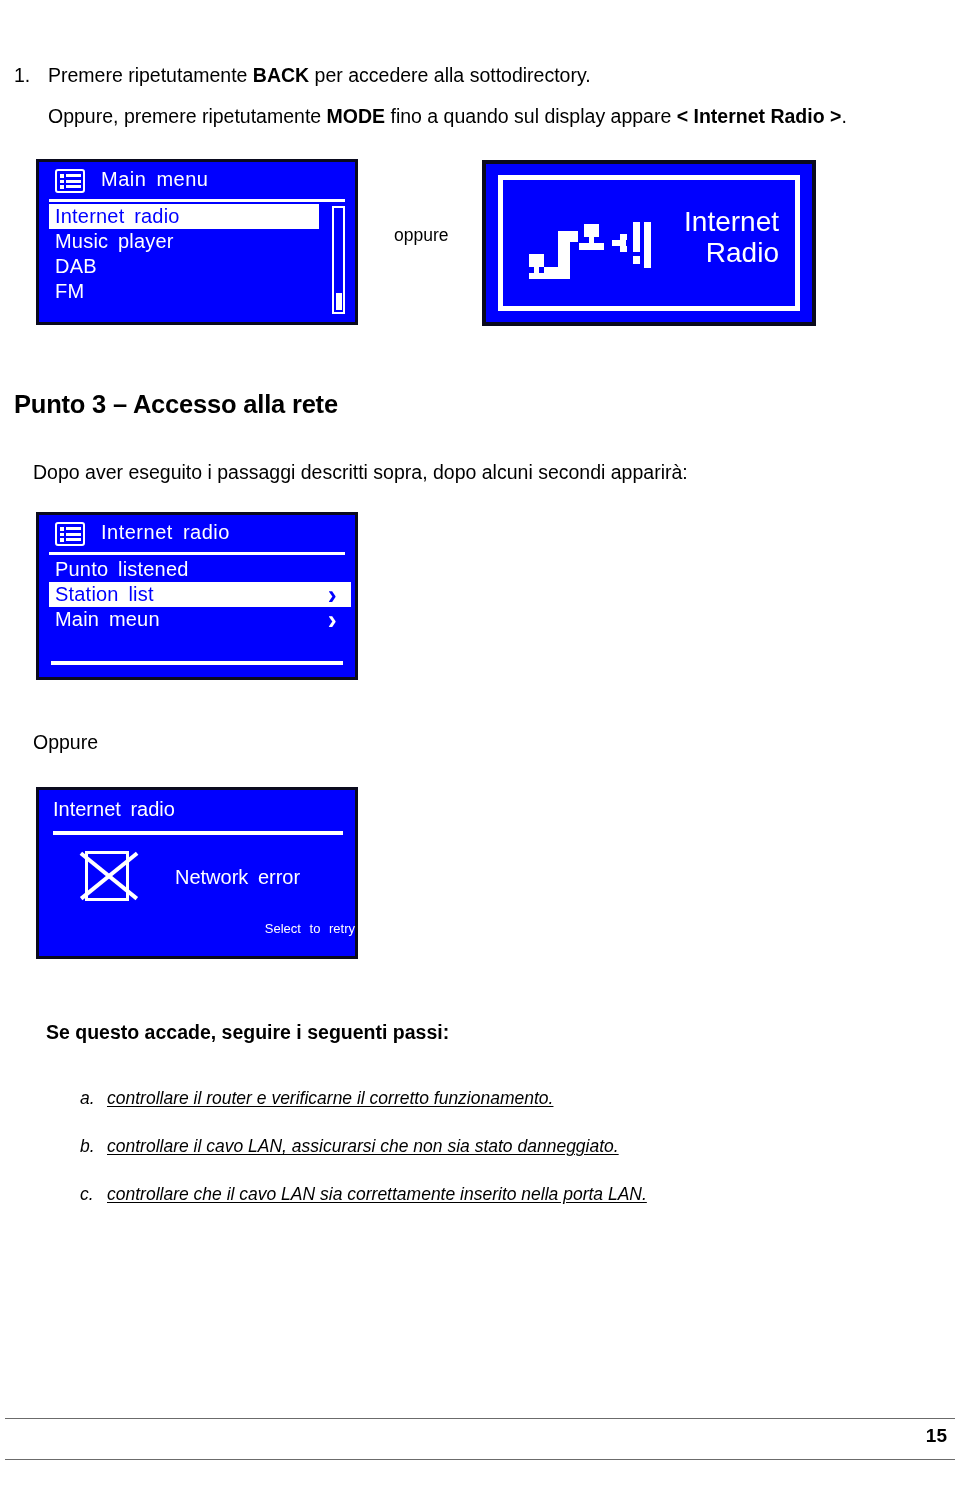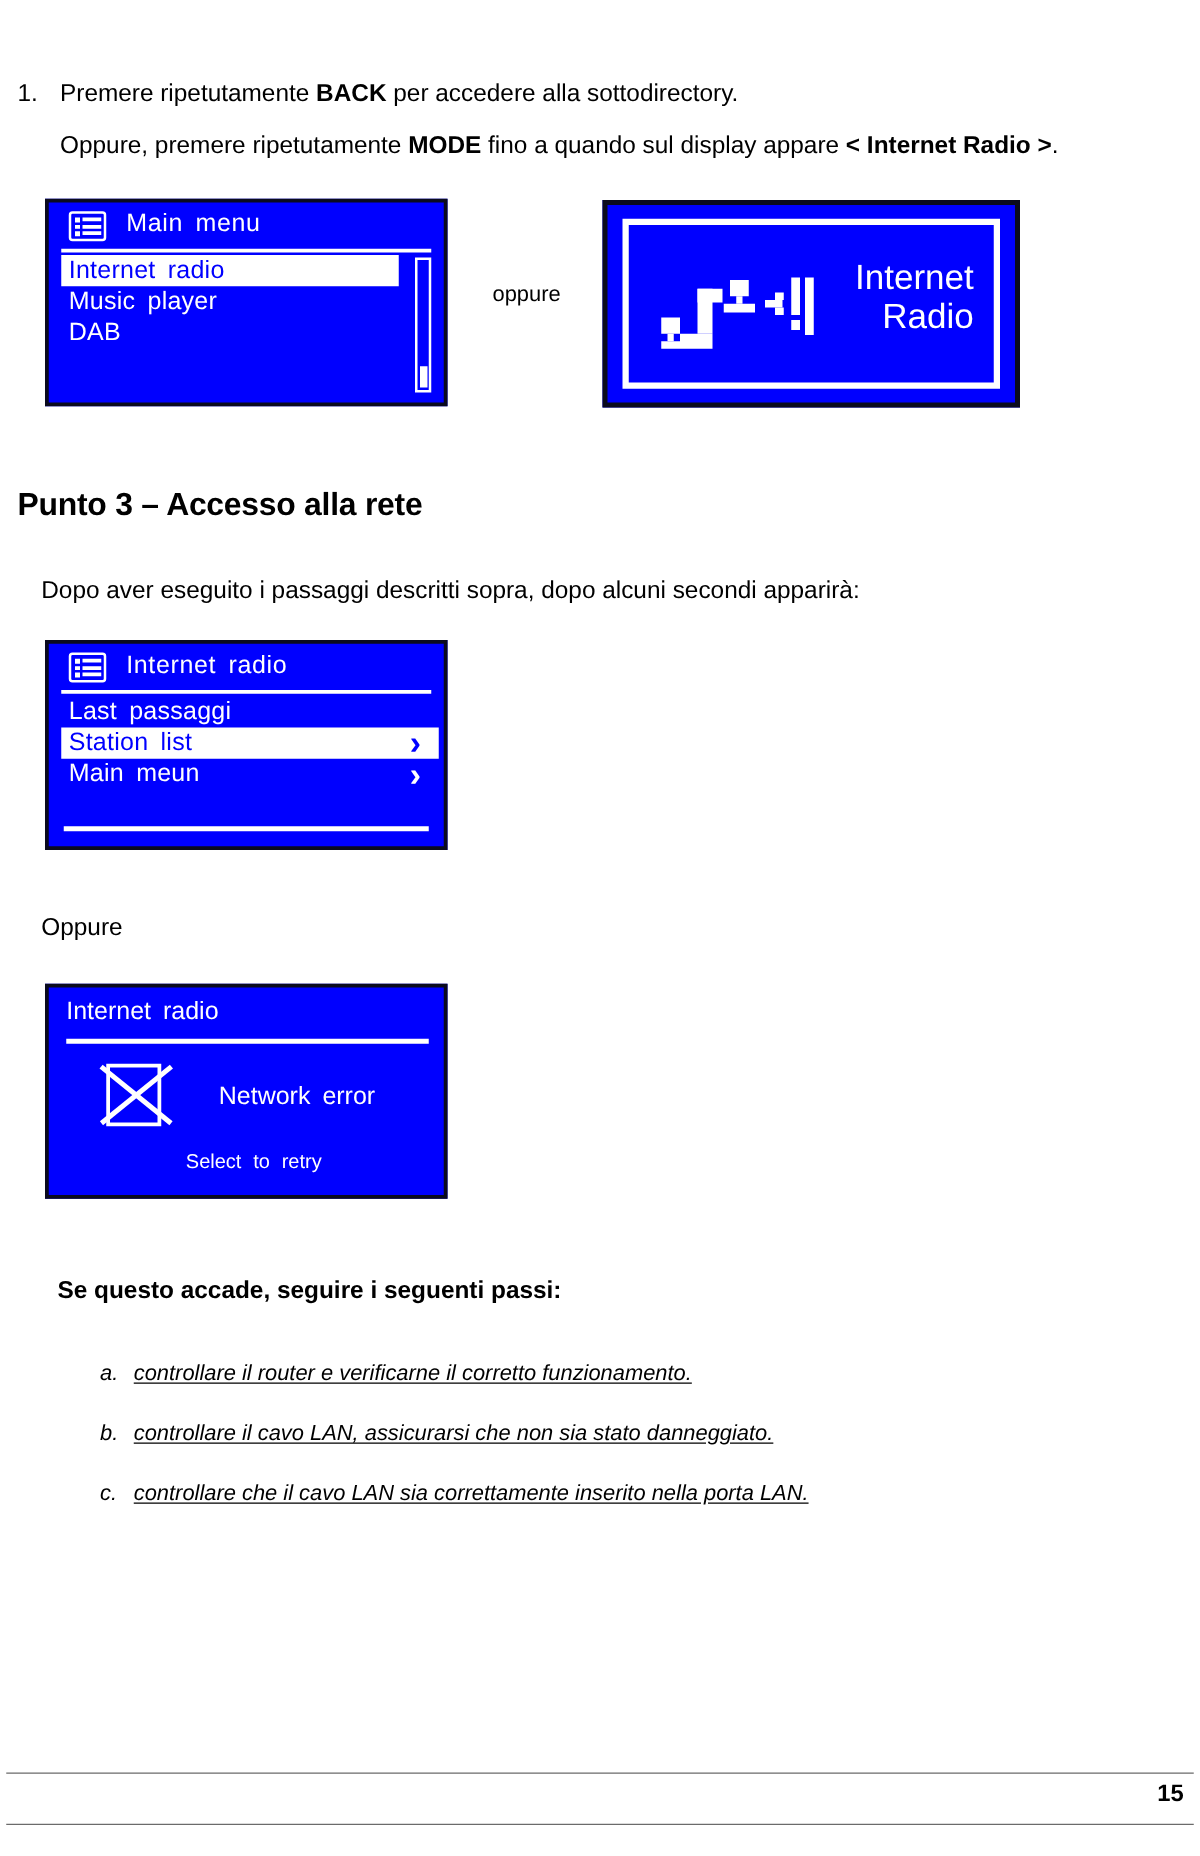--- a/index.html
+++ b/index.html
@@ -356,22 +356,22 @@
     top: 76px;
     font-size: 20px;
     word-spacing: 4px;
     white-space: nowrap;
   }
   .ne-retry {
     position: absolute;
     left: 12px;
     right: 0;
     top: 131px;
-    text-align: center;
-    font-size: 16px;
+    text-align: right;
+    font-size: 13px;
     word-spacing: 5px;
     white-space: nowrap;
   }
 </style>
 </head>
 <body>
 
 <div class="page">
 
 
@@ -393,20 +393,21 @@
         <i class="li-dot li-r3"></i>
           <i class="li-line li-r3"></i>
       </div>
       <div class="lcd-title">Main  menu</div>
       <div class="hdr-rule"></div>
     </div>
     <div class="menu-items">
       <div class="menu-item sel">Internet  radio</div>
       <div class="menu-item">Music  player</div>
       <div class="menu-item">DAB</div>
+      <div class="menu-item">FM</div>
     </div>
     <div class="scrollbar">
       <div class="scroll-thumb"></div>
     </div>
   </div>
 
   <div class="oppure-mid">oppure</div>
 
   <div class="lcd" id="lcd-splash">
     <div class="splash-inner">
@@ -450,21 +451,21 @@
         <i class="li-dot li-r2"></i>
           <i class="li-line li-r2"></i>
         <i class="li-dot li-r3"></i>
           <i class="li-line li-r3"></i>
       </div>
       <div class="lcd-title">Internet  radio</div>
       <div class="hdr-rule"></div>
     </div>
     <div class="menu-items" style="width:302px;">
       <div class="menu-item">
-        <span>Last  passaggi</span>
+        <span>Punto  listened</span>
       </div>
       <div class="menu-item sel">
         <span>Station  list</span>
         <span class="chev">›</span>
       </div>
       <div class="menu-item">
         <span>Main  meun</span>
         <span class="chev">›</span>
       </div>
     </div>

